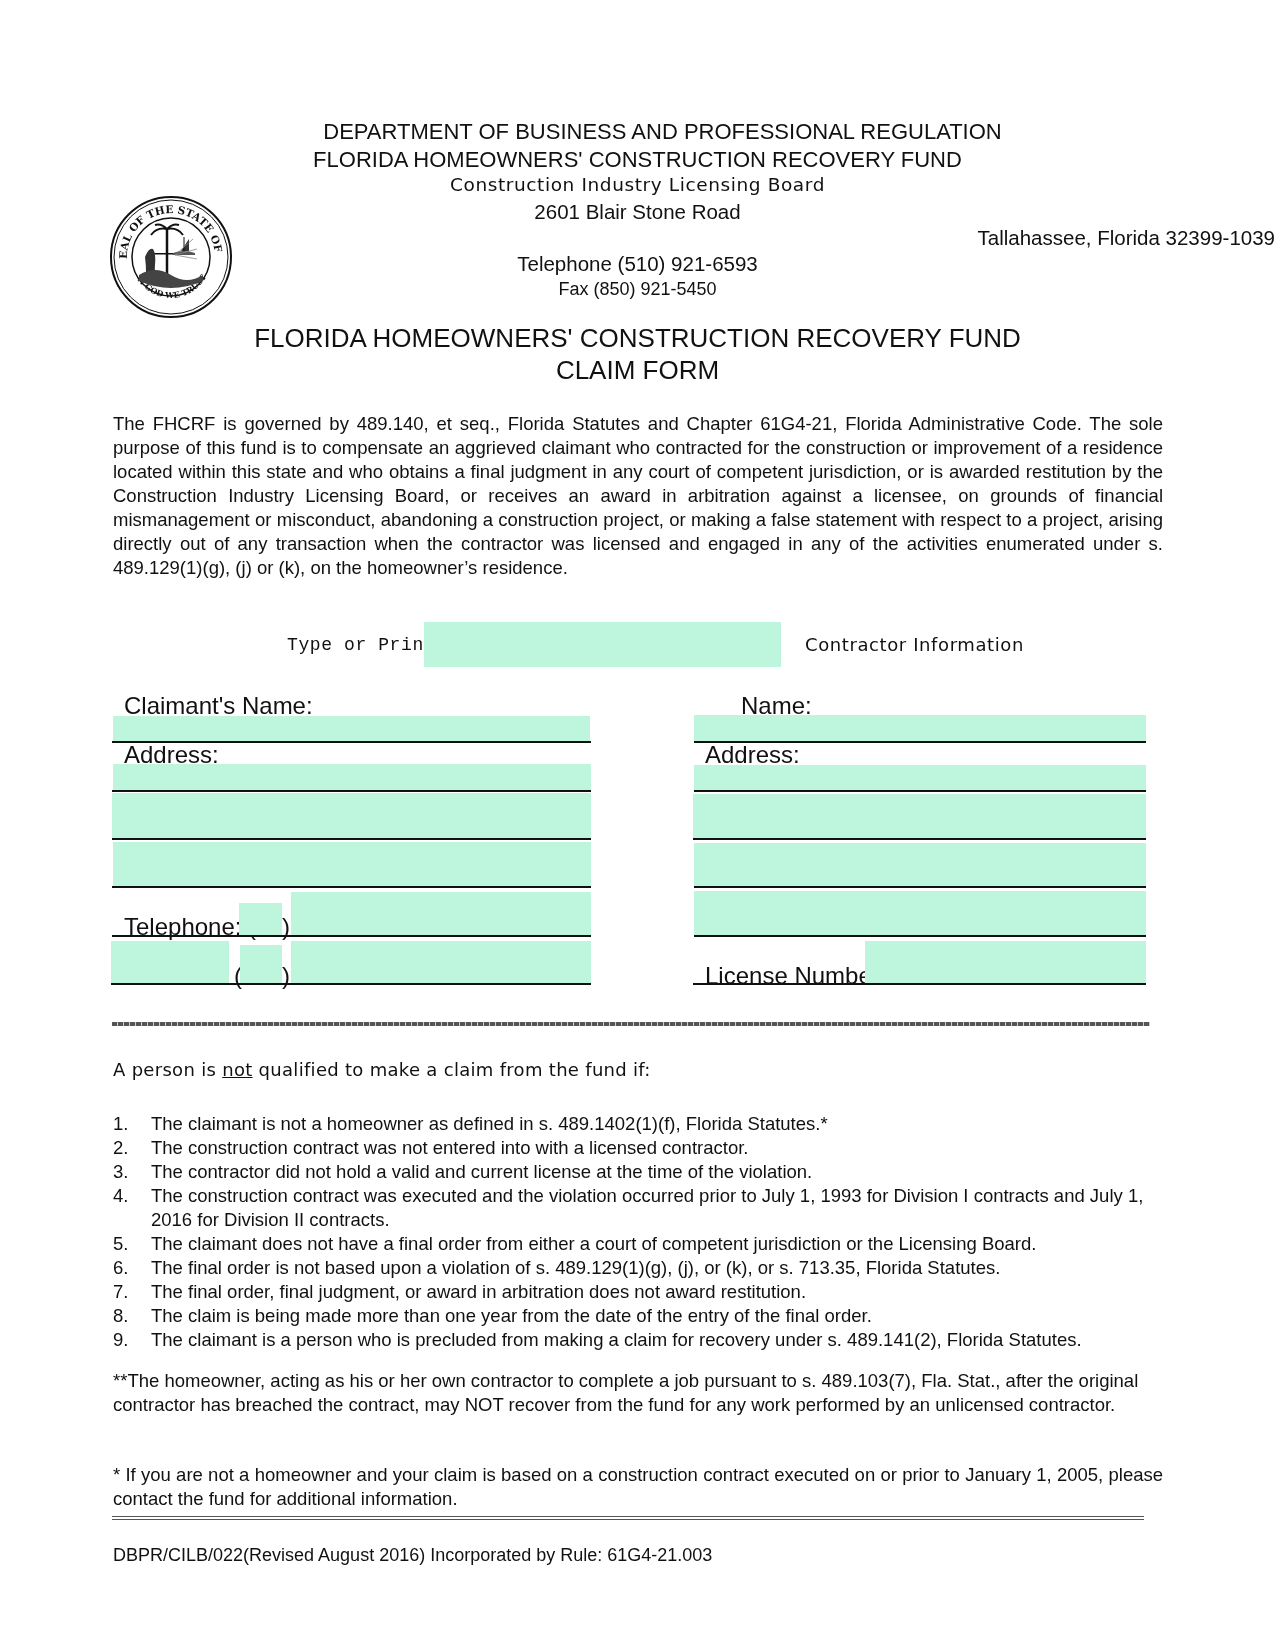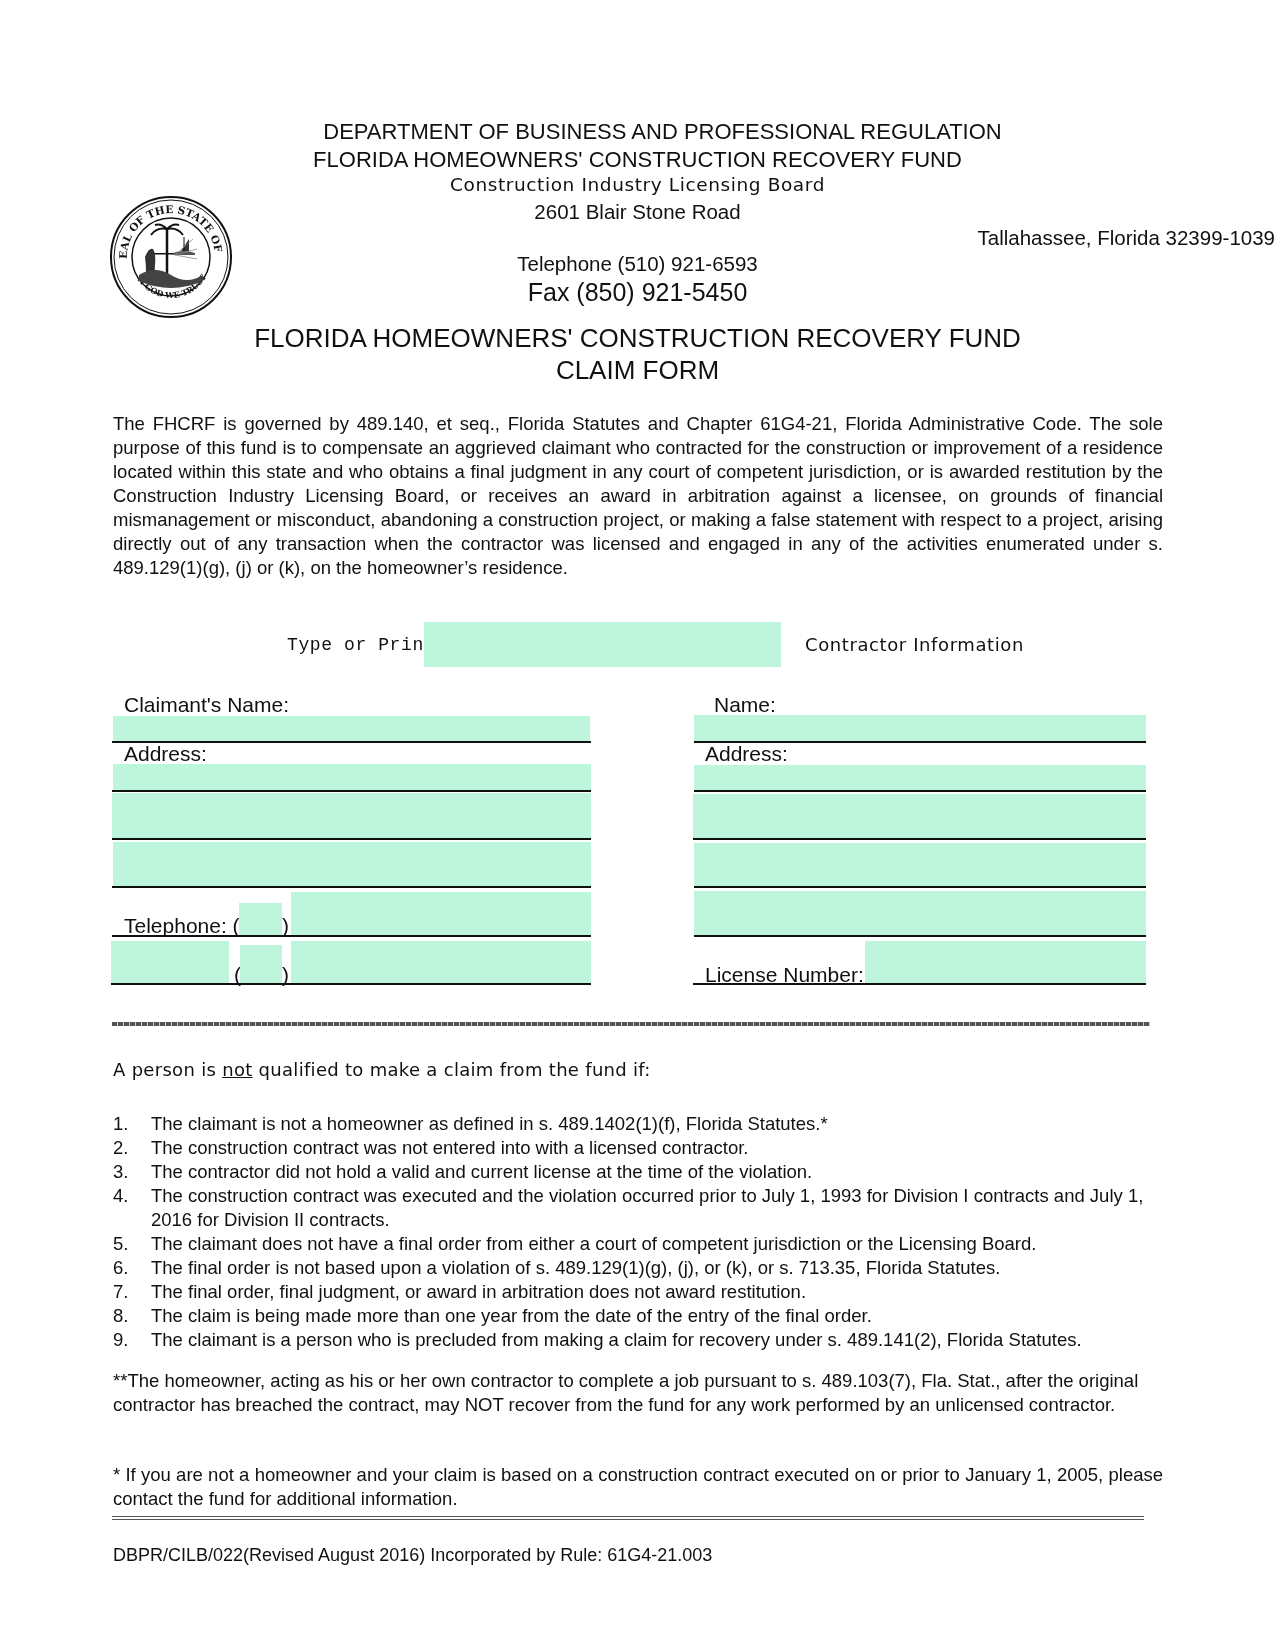--- a/index.html
+++ b/index.html
@@ -4,41 +4,41 @@
 <style>
   html, body { margin: 0; padding: 0; background: #ffffff; }
   body { width: 1275px; height: 1649px; position: relative; overflow: hidden;
          font-family: "Liberation Sans", sans-serif; color: #111; }
   .hdr { position: absolute; left: 0; width: 1275px; text-align: center; line-height: 1; }
   .seal { position: absolute; left: 109px; top: 195px; width: 124px; height: 124px; }
   .para { position: absolute; left: 113px; width: 1050px; font-size: 18.5px; line-height: 24px;
           text-align: justify; text-align-last: left; }
   .fill { position: absolute; background: #bdf6dc; }
   .uline { position: absolute; height: 1.5px; background: #111; }
-  .lbl { position: absolute; font-size: 21px; line-height: 1; }
+  .lbl { position: absolute; font-size: 24px; line-height: 1; }
   .dash { position: absolute; left: 112px; width: 1038px; height: 4px;
           background: repeating-linear-gradient(90deg, #555 0 5px, #ccc 5px 6px); }
   .dbl { position: absolute; left: 112px; width: 1032px; height: 4px;
          border-top: 1.5px solid #555; border-bottom: 1.5px solid #555; box-sizing: border-box; }
   ol.rules { position: absolute; left: 113px; top: 1112px; width: 1060px; margin: 0; padding: 0;
              list-style: none; font-size: 18.5px; line-height: 24px; }
   ol.rules li { position: relative; padding-left: 38px; }
   ol.rules li .num { position: absolute; left: 0; top: 0; }
   .u { text-decoration: underline; }
 </style>
 </head>
 <body>
 
 <div class="hdr" style="top:121px;font-size:22px;margin-left:25px;">DEPARTMENT OF BUSINESS AND PROFESSIONAL REGULATION</div>
 <div class="hdr" style="top:149px;font-size:22px;">FLORIDA HOMEOWNERS' CONSTRUCTION RECOVERY FUND</div>
 <div class="hdr" style="top:176px;font-size:20px;letter-spacing:0.6px;font-family:'DejaVu Sans',sans-serif;font-size:18.5px;">Construction Industry Licensing Board</div>
 <div class="hdr" style="top:202px;font-size:20.5px;">2601 Blair Stone Road</div>
 <div class="hdr" style="top:228px;font-size:20.5px;text-align:right;">Tallahassee, Florida 32399-1039</div>
 <div class="hdr" style="top:254px;font-size:20.5px;">Telephone (510) 921-6593</div>
-<div class="hdr" style="top:280px;font-size:25px;">Fax (850) 921-5450</div>
+<div class="hdr" style="top:280px;font-size:18px;">Fax (850) 921-5450</div>
 
 <svg class="seal" viewBox="0 0 124 124">
   <defs>
     <path id="sealTop" d="M 18 62 A 44 44 0 0 1 106 62"></path>
     <path id="sealBot" d="M 28 84 A 40 40 0 0 0 96 84"></path>
   </defs>
   <circle cx="62" cy="62" r="60" fill="#fff" stroke="#111" stroke-width="2"></circle>
   <circle cx="62" cy="62" r="57" fill="none" stroke="#111" stroke-width="1"></circle>
   <circle cx="62" cy="62" r="39" fill="#fff" stroke="#111" stroke-width="1.5"></circle>
   <text font-family="DejaVu Serif, serif" font-size="10.5" font-weight="bold" fill="#111">
@@ -86,21 +86,21 @@
 <div class="fill" style="left:291px;top:892px;width:300px;height:43px;"></div>
 <div class="uline" style="left:112px;top:935px;width:479px;"></div>
 
 <div class="fill" style="left:111px;top:941px;width:118px;height:42px;"></div>
 <div class="lbl" style="left:234px;top:964px;">(</div>
 <div class="fill" style="left:240px;top:945px;width:42px;height:38px;"></div>
 <div class="lbl" style="left:282px;top:964px;">)</div>
 <div class="fill" style="left:291px;top:941px;width:300px;height:42px;"></div>
 <div class="uline" style="left:111px;top:983px;width:480px;"></div>
 
-<div class="lbl" style="left:714px;top:694px;">Name:</div>
+<div class="lbl" style="left:741px;top:694px;">Name:</div>
 <div class="fill" style="left:694px;top:715px;width:452px;height:26px;"></div>
 <div class="uline" style="left:694px;top:741px;width:452px;"></div>
 
 <div class="lbl" style="left:705px;top:743px;">Address:</div>
 <div class="fill" style="left:694px;top:765px;width:452px;height:25px;"></div>
 <div class="uline" style="left:694px;top:790px;width:452px;"></div>
 <div class="fill" style="left:693px;top:794px;width:453px;height:44px;"></div>
 <div class="uline" style="left:693px;top:838px;width:453px;"></div>
 <div class="fill" style="left:694px;top:843px;width:452px;height:43px;"></div>
 <div class="uline" style="left:694px;top:886px;width:452px;"></div>

